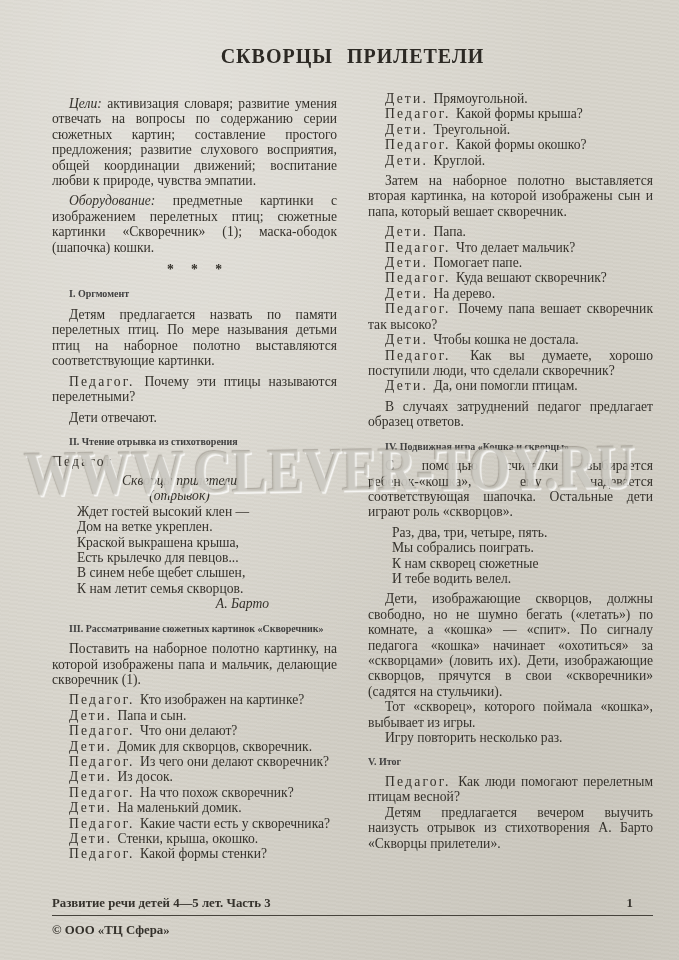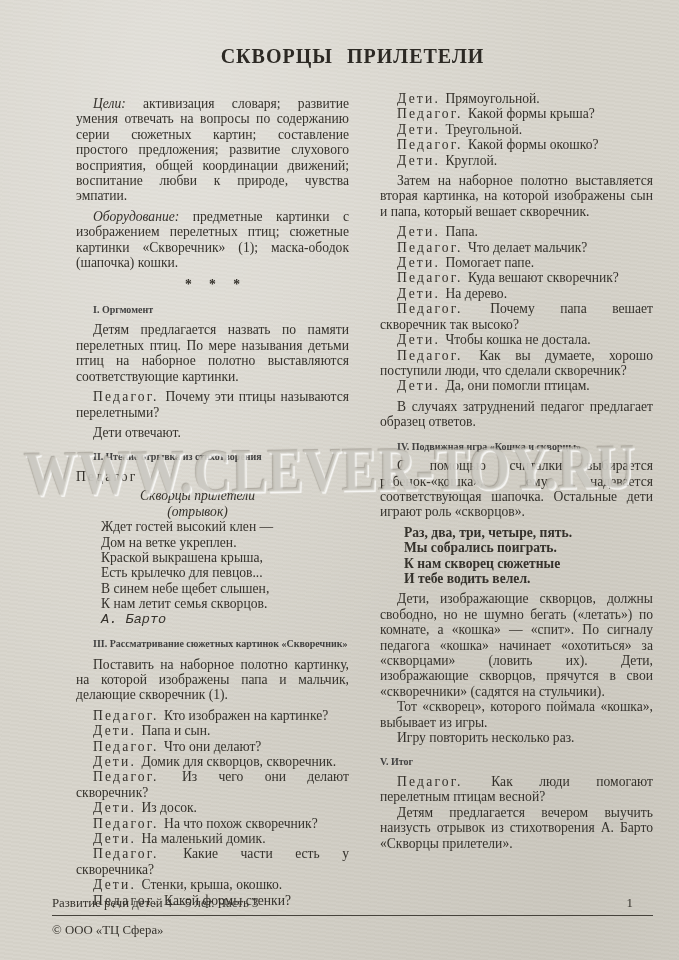--- a/index.html
+++ b/index.html
@@ -15,38 +15,38 @@
     font-family: "Liberation Serif", "DejaVu Serif", serif;
     color: #34312b;
     font-size: 13.6px; line-height: 15.4px;
   }
   .page { position: absolute; inset: 0; padding: 44px 26px 0 52px; }
   .title {
     font-size: 20px; line-height: 25px; font-weight: bold;
     text-align: center; letter-spacing: 1px; word-spacing: 8px;
     margin: 0 0 22px; color: #2c2924;
   }
-  .columns { display: flex; gap: 31px; margin-left: 24px; }
+  .columns { display: flex; gap: 31px; }
   .col { flex: 1; text-align: justify; hyphens: auto; }
   .para { margin: 5px 0 0; text-indent: 17px; }
   .dialog-group { margin: 5px 0 0; }
   .dialog-group .para { margin: 0; }
   .heading {
     font-size: 10px; line-height: 15.6px; font-weight: bold;
     margin: 9px 0 4px; text-indent: 17px; text-align: justify; color: #404040;
   }
   .lead { font-style: italic; }
   .separator { text-align: center; font-weight: bold; letter-spacing: 7px; text-indent: 7px; margin: 7px 0 2px; }
   .speaker { letter-spacing: 2.2px; margin-right: 2px; }
   .speaker-line { letter-spacing: 2.2px; margin: 3px 0 0; text-indent: 0; }
   .poem { margin: 4px 0 5px 25px; text-align: left; }
   .poem-title { font-style: italic; text-align: center; margin-right: 55px; }
-  .poem-author { font-style: italic; padding-right: 68px; font-family: Liberation Mono, monospace; }
-  .rhyme { margin: 5px 0 5px 24px; text-align: left; font-weight: bold; }
-  .footer { position: absolute; left: 52px; right: 26px; bottom: 22px; font-size: 12.8px; color: #35322c; }
+  .poem-author { font-style: italic; text-align: right; padding-right: 68px; }
+  .rhyme { margin: 5px 0 5px 24px; text-align: left; }
+  .footer { position: absolute; left: 52px; right: 26px; bottom: 22px; font-size: 12.8px; color: #35322c; font-weight: bold; }
   .footer-row { display: flex; justify-content: space-between; align-items: baseline; margin-bottom: 3px; }
   .pageno { margin-right: 20px; }
   .footer-rule { border-top: 1.5px solid #46433c; margin-bottom: 7px; }
   .watermark {
     position: absolute; top: 438px; left: 24px; width: 700px;
     font-weight: bold; font-size: 63px; line-height: 72px;
     color: rgba(212,209,200,0.55);
     text-shadow: -1px -1px 1px rgba(75,70,60,0.30), 1.5px 1.5px 1px rgba(255,255,255,0.80);
     transform: scaleX(0.85) rotate(-0.6deg); transform-origin: left center;
     white-space: nowrap; pointer-events: none; z-index: 5;

